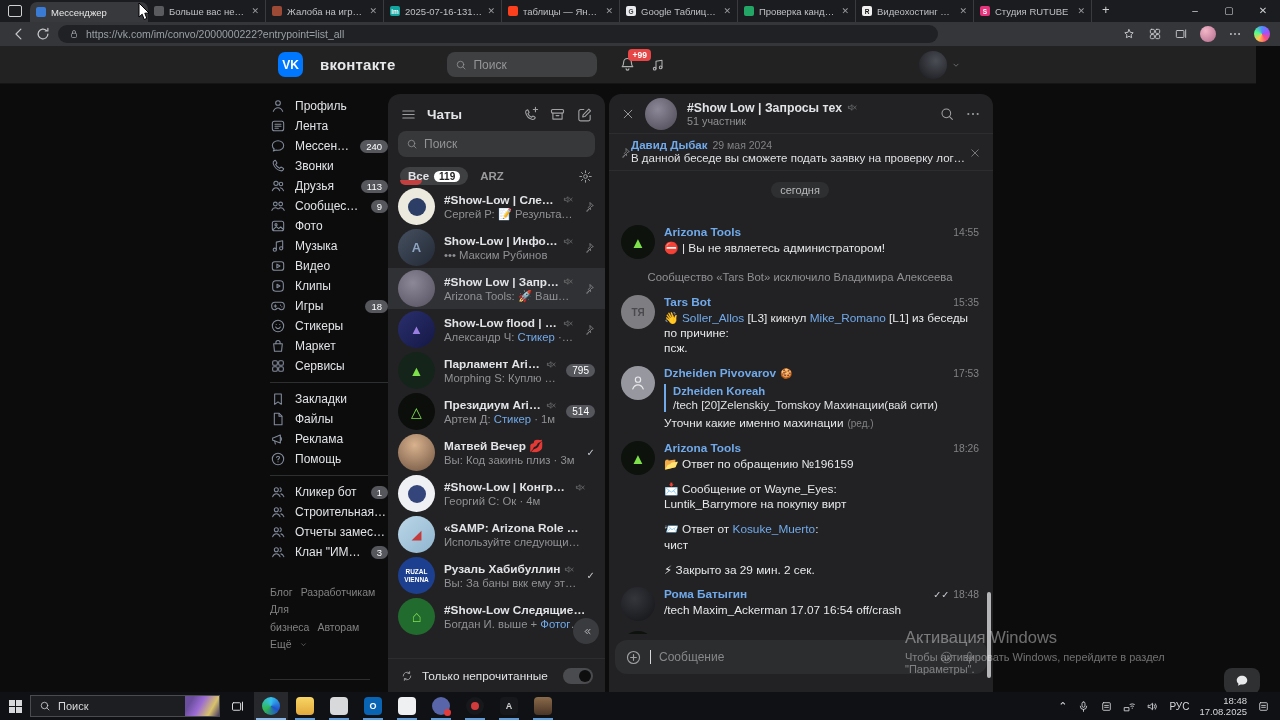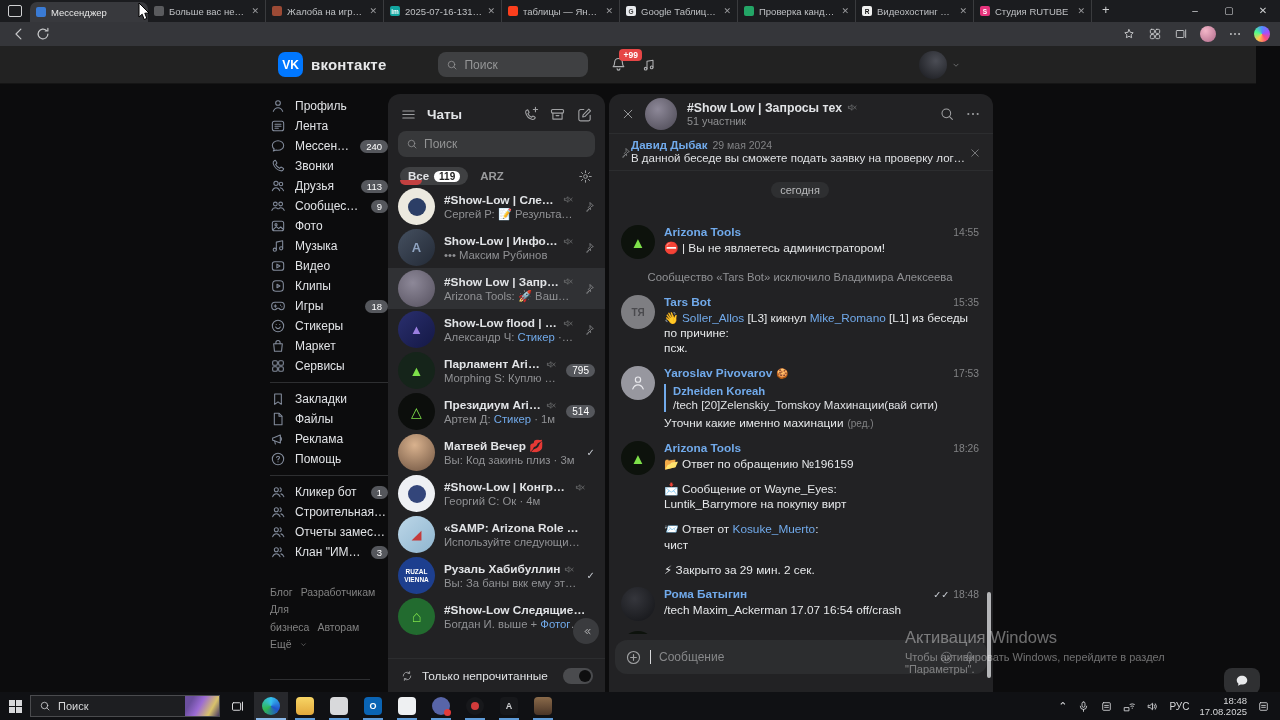--- a/index.html
+++ b/index.html
@@ -23,21 +23,21 @@
   .addrbar{position:absolute;top:22px;left:0;width:1280px;height:24px;background:#35363a;display:flex;align-items:center;gap:6px;padding:0 10px}
   .navbtn{color:#c7c8ca;width:18px;height:18px}
   .urlpill{flex:1;max-width:880px;height:18px;background:#202124;border-radius:9px;display:flex;align-items:center;gap:6px;padding:0 10px;color:#9aa0a6;font-size:10.5px}
   .addricons{margin-left:auto;display:flex;align-items:center;gap:12px;color:#c7c8ca}
   .prof{width:16px;height:16px;border-radius:50%;background:radial-gradient(circle at 35% 30%,#f3b6c8,#b06a8a)}
   .gradcirc{width:16px;height:16px;border-radius:50%;background:conic-gradient(#4e8cff,#a34eff,#ff4e79,#ffc84e,#4eff8c,#4e8cff)}
   
   .page{position:absolute;top:46px;left:0;width:1256px;height:646px;background:#0c0c0d}
   .vkheader{position:absolute;top:0;left:0;right:0;height:38px;background:#222222;border-bottom:1px solid #151515;display:flex;align-items:center}
   .vklogo{width:25px;height:25px;border-radius:7px;background:#0077ff;color:#fff;font-weight:bold;font-size:12px;display:flex;align-items:center;justify-content:center;margin-left:278px}
-  .vkbrand{color:#e7e8ea;font-weight:bold;font-size:15px;letter-spacing:.2px;margin-left:8px}
+  .vkbrand{color:#e7e8ea;font-weight:bold;font-size:15px;letter-spacing:.2px;margin-left:17px}
   .hsearch{margin-left:52px;width:150px;height:25px;background:#3f4042;border-radius:8px;display:flex;align-items:center;gap:6px;padding:0 8px;color:#959697;font-size:12px}
   .hbell{position:relative;margin-left:22px;color:#aeafb1}
   .hbadge{position:absolute;top:-7px;left:9px;background:#e64646;color:#fff;font-size:8.5px;font-weight:bold;border-radius:4px;padding:1px 4px}
   .hnote{margin-left:14px;color:#aeafb1}
   .havatar{margin-left:auto;margin-right:295px;display:flex;align-items:center;gap:4px}
   .havatar .av{width:28px;height:28px;border-radius:50%;background:radial-gradient(circle at 60% 35%,#4b4d55,#17181c)}
   .havatar .ch{color:#8b8c8e}
   
   .sidenav{position:absolute;top:50px;left:270px;width:118px;color:#e1e3e6;font-size:12px}
   .sn-item{display:flex;align-items:center;gap:9px;height:20px}
@@ -410,20 +410,26 @@
     </div>
   </div>
 
   <div class="addrbar">
     <svg class="ic navbtn">
         <use href="#i-back"></use>
       </svg>
     <svg class="ic navbtn">
         <use href="#i-reload"></use>
       </svg>
+    <div class="urlpill">
+      <svg class="ic" style="width:12px;height:12px;color:#9aa0a6">
+          <use href="#i-lock"></use>
+        </svg>
+      <span>https://vk.com/im/convo/2000000222?entrypoint=list_all</span>
+    </div>
     <div class="addricons">
       <svg class="ic" style="width:14px;height:14px">
           <use href="#i-star"></use>
         </svg>
       <svg class="ic" style="width:14px;height:14px">
           <use href="#i-grid"></use>
         </svg>
       <svg class="ic" style="width:14px;height:14px">
           <use href="#i-taskview"></use>
         </svg>
@@ -906,21 +912,21 @@
         </div>
 
         <div class="msg">
           <div class="mav av-person">
               <svg class="ic">
                 <use href="#i-person"></use>
               </svg>
             </div>
           <div class="mbody">
             <div class="mhead">
-                <span class="mname">Yaroslav Pivovarov</span>
+                <span class="mname">Dzheiden Pivovarov</span>
                 <span class="memoji">🍪</span>
                 <span class="mtime">17:53</span>
               </div>
             <div class="quote">
               <div class="qn">Dzheiden Koreah</div>
               <div class="qt">/tech [20]Zelenskiy_Tomskoy Махинации(вай сити)</div>
             </div>
             <div class="mtxt"><span>Уточни какие именно махинации</span><span class="ed">(ред.)</span></div>
           </div>
         </div>

